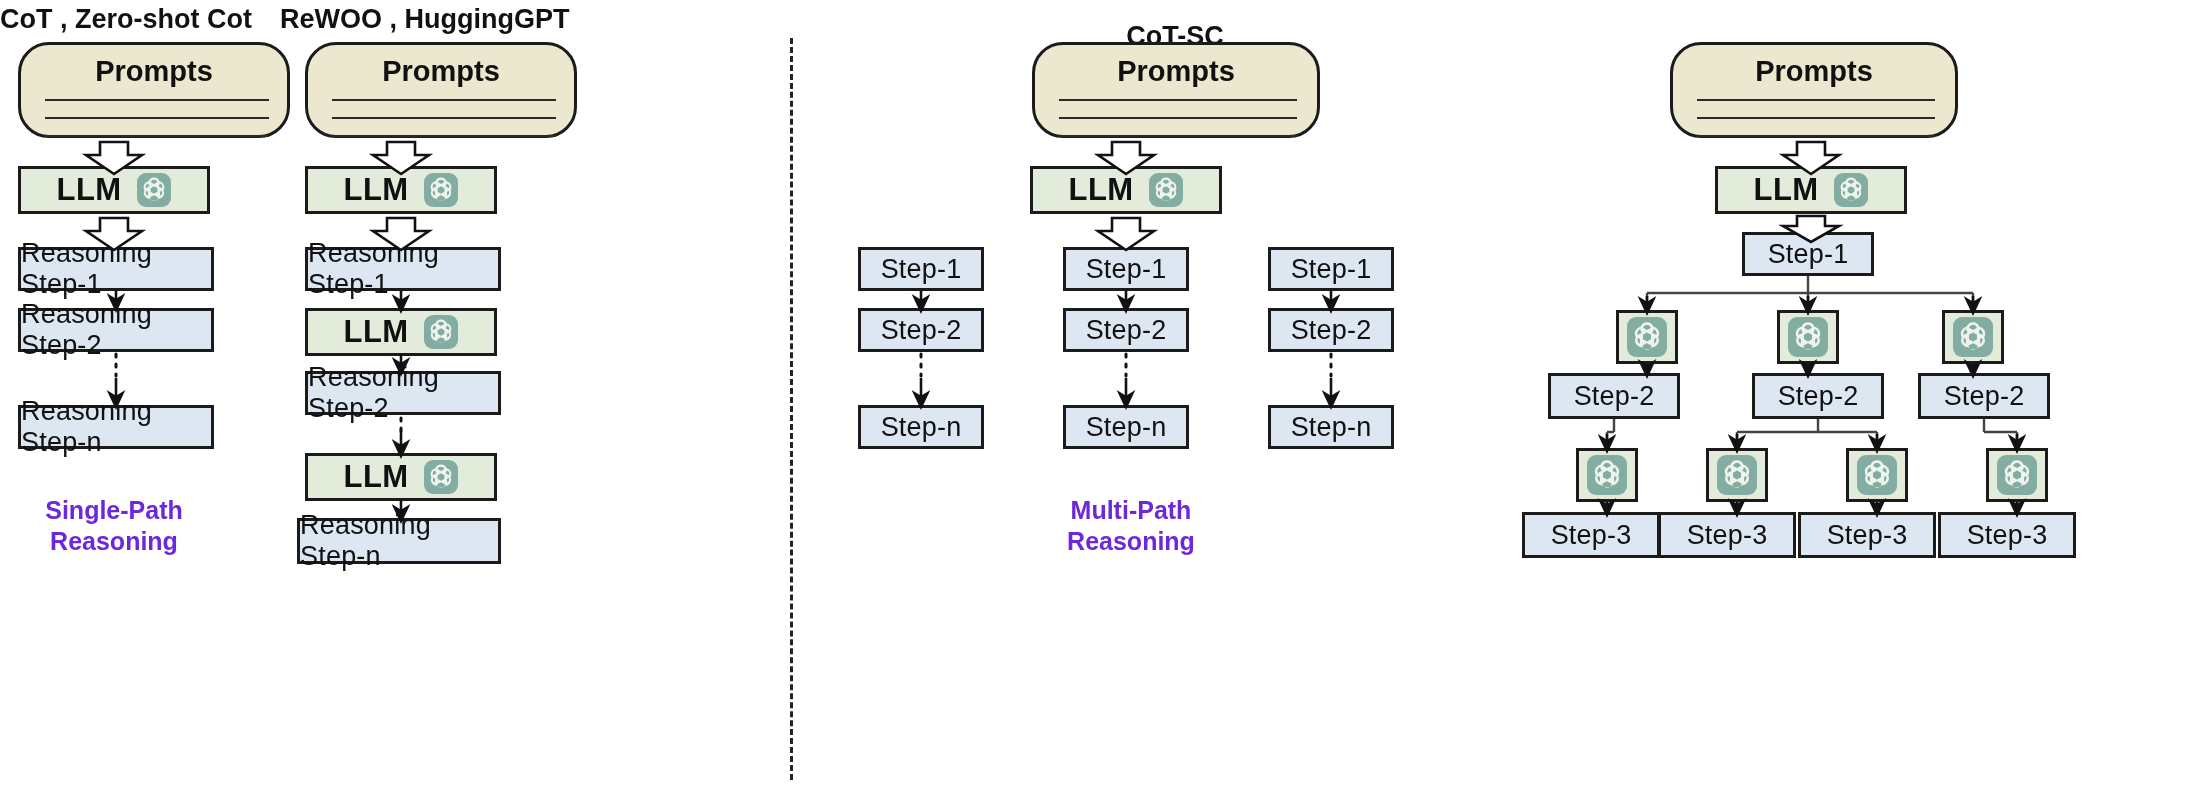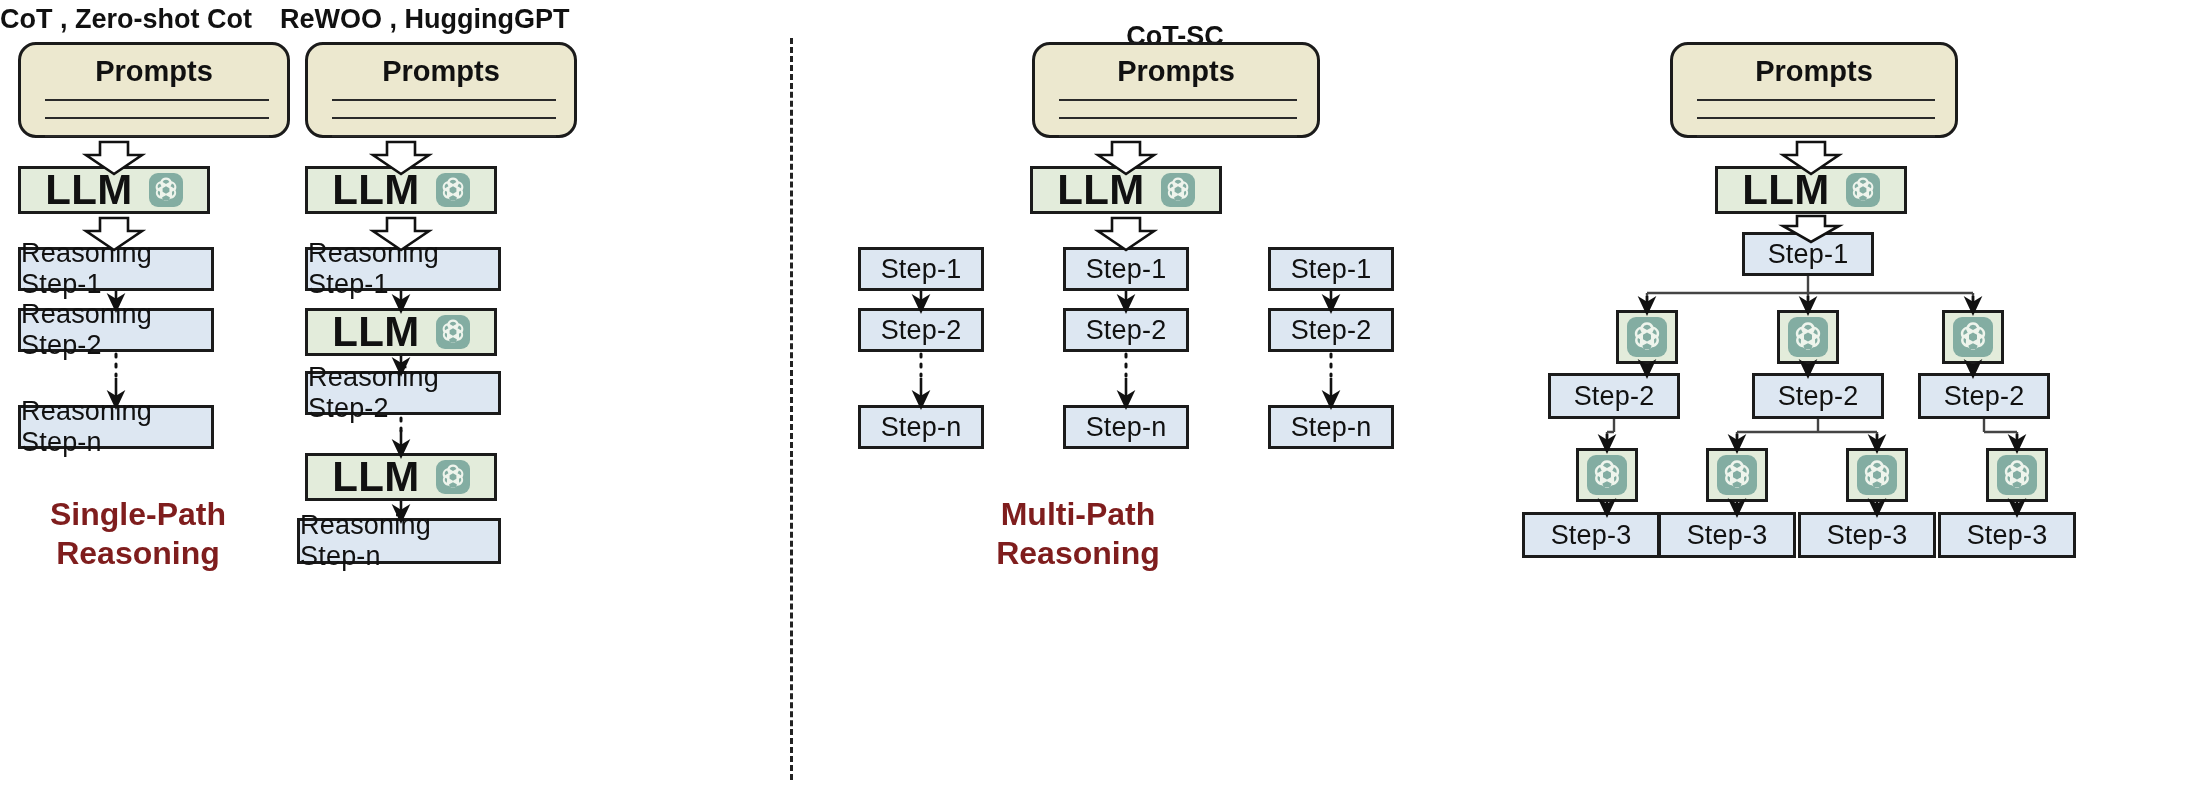--- a/index.html
+++ b/index.html
@@ -11,50 +11,50 @@
     overflow:hidden;
   }
   .stage{position:absolute;left:0;top:0;width:2210px;height:804px;}
   
   .node{position:absolute;box-sizing:border-box;border:3px solid #1b1b1b;
         display:flex;align-items:center;justify-content:center;
         font-size:27px;color:#111;letter-spacing:.2px;}
   .blue{background:#dde7f2;}
   .green{background:#e3ecdb;}
   .prompt-card{position:absolute;box-sizing:border-box;background:#ece8cf;
-      border:3px solid #1b1b1b;border-radius:18px;}
+      border:3px solid #1b1b1b;border-radius:31px;}
   .prompt-title{position:absolute;left:0;right:0;top:10px;text-align:center;
       font-size:29px;font-weight:bold;color:#111;}
   .p-line{position:absolute;height:0;border-top:2px solid #2a2a2a;}
   .col-title{position:absolute;font-size:27px;font-weight:bold;white-space:nowrap;
       text-align:center;color:#111;}
-  .section-title{position:absolute;font-size:32px;font-weight:bold;line-height:1.22;
-      text-align:center;color:#7f1d1d;white-space:pre-line;margin-left:24px;}
-  .llm-label{font-size:42px;font-weight:bold;letter-spacing:.4px;}
+  .section-title{position:absolute;font-size:25px;font-weight:bold;line-height:1.22;
+      text-align:center;color:#6d28d9;white-space:pre-line;}
+  .llm-label{font-size:31px;font-weight:bold;letter-spacing:.4px;}
   
   .oa{display:inline-block;border-radius:9px;background:#83ada2;}
   .oa svg{display:block;}
   .node .inner{display:flex;align-items:center;gap:16px;}
   .divider{position:absolute;border-left:3px dashed #222;}
   svg.wires{position:absolute;left:0;top:0;width:2210px;height:804px;overflow:visible;}
 </style>
 </head>
 <body>
 
 <div class="stage">
 
   <div class="col-title" style="left:0px;top:4px;width:228px;">CoT , Zero-shot Cot</div>
   <div class="col-title" style="left:280px;top:4px;width:240px;">ReWOO , HuggingGPT</div>
   <div class="col-title" style="left:1090px;top:21px;width:170px;">CoT-SC</div>
 
   <div class="divider" style="left:790px;top:38px;height:742px;"></div>
 
   <div class="section-title" style="left:0px;top:495px;width:228px;">Single-Path
 Reasoning</div>
-  <div class="section-title" style="left:929px;top:495px;width:250px;">Multi-Path
+  <div class="section-title" style="left:1006px;top:495px;width:250px;">Multi-Path
 Reasoning</div>
 
   <div class="prompt-card" style="left:18px;top:42px;width:272px;height:96px;">
     <div class="prompt-title">Prompts</div>
     <div class="p-line" style="left:24px;width:224px;top:54px;"></div>
     <div class="p-line" style="left:24px;width:224px;top:72px;"></div>
     <div class="p-line" style="left:24px;width:224px;top:90px;"></div>
   </div>
 
   <div class="node green" style="left:18px;top:166px;width:192px;height:48px;">

